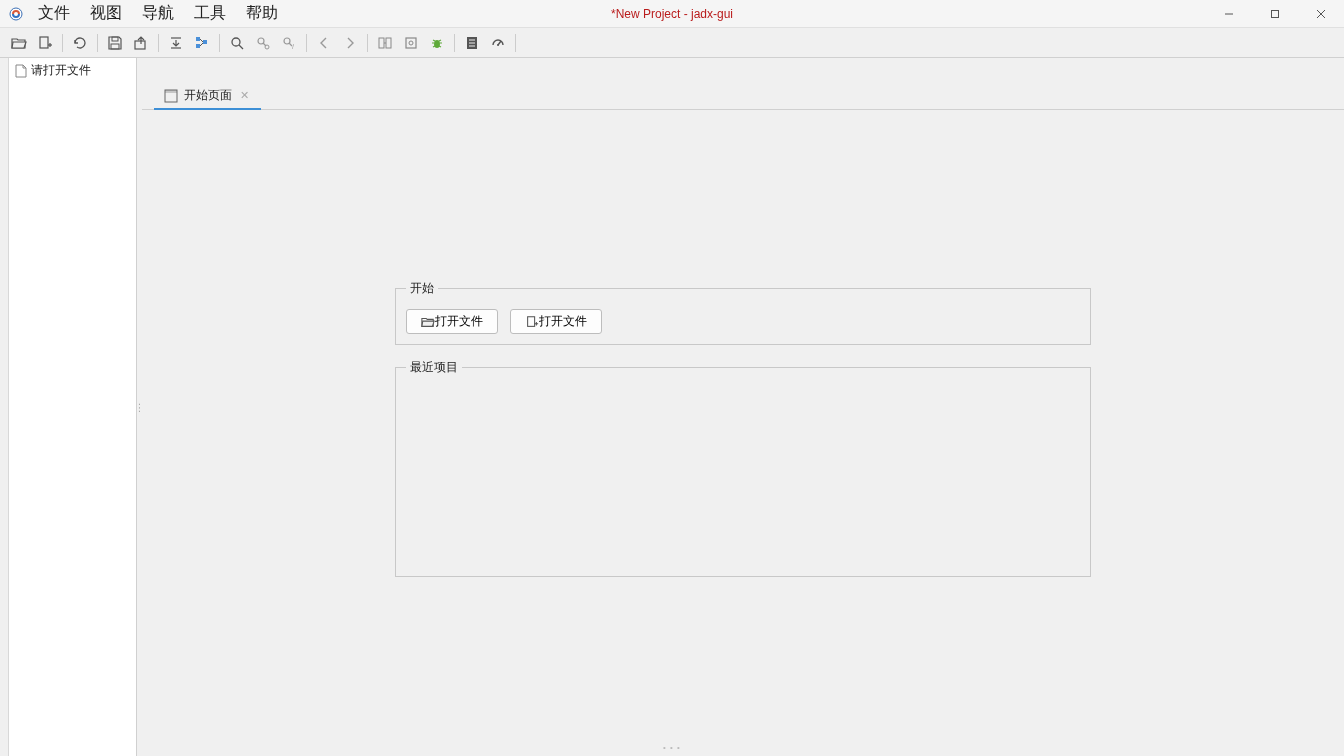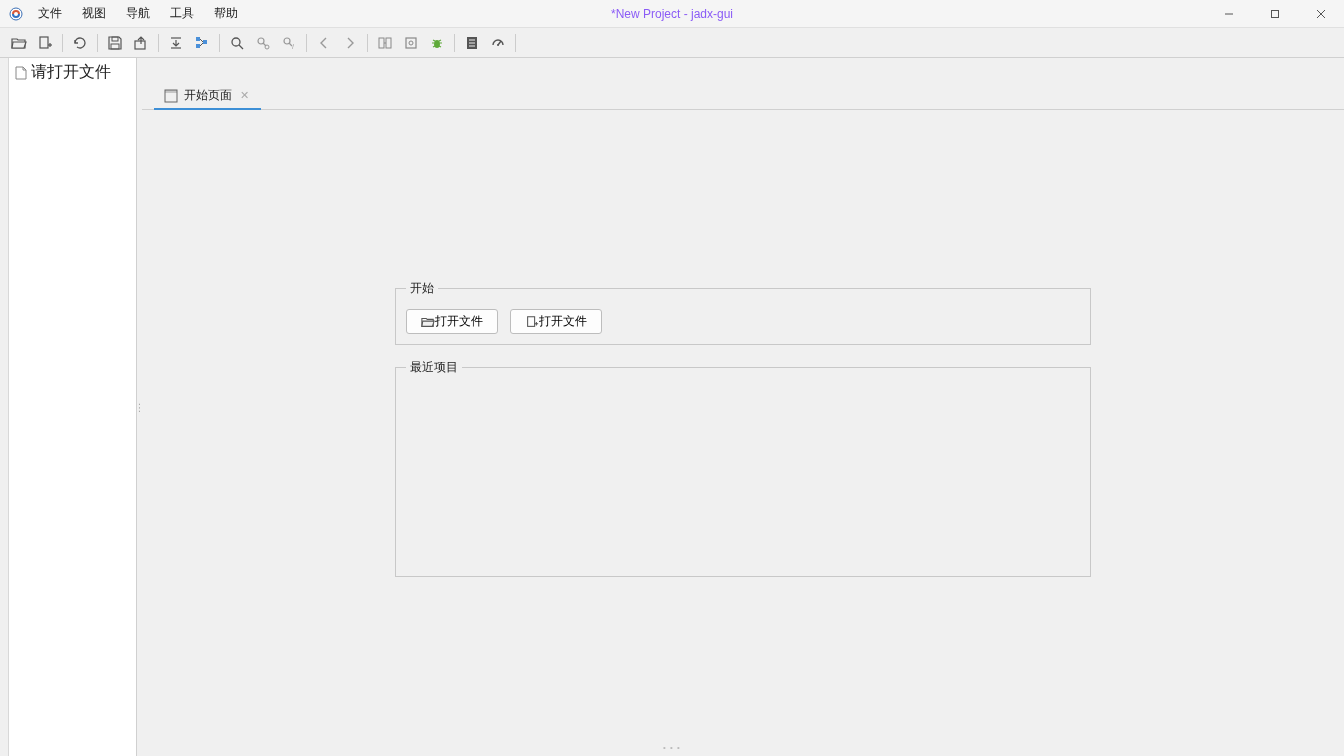--- a/index.html
+++ b/index.html
@@ -34,28 +34,28 @@
 .app-icon {
   width: 16px; height: 16px;
   display: flex; align-items: center; justify-content: center;
 }
 .menu {
   display: flex;
   gap: 0;
 }
 .menu-item {
   padding: 4px 10px;
-  font-size: 12px;
+  font-size: 16px;
   color: #222;
   cursor: pointer;
 }
 .title-center {
   position: absolute;
   left: 50%; transform: translateX(-50%);
-  color: #8b5cf6;
+  color: #b91c1c;
   font-size: 12px;
 }
 .window-controls {
   position: absolute;
   right: 0; top: 0;
   display: flex;
   height: 28px;
 }
 .win-ctrl {
   width: 46px;
@@ -95,21 +95,21 @@
 .sidebar {
   width: 128px;
   background: #fff;
   border-right: 1px solid #d0d0d0;
 }
 .side-item {
   display: flex;
   align-items: center;
   gap: 4px;
   padding: 4px 6px;
-  font-size: 16px;
+  font-size: 12px;
   color: #222;
 }
 .splitter-v {
   width: 5px;
   background: #f0f0f0;
   display: flex; align-items: center; justify-content: center;
   cursor: col-resize;
 }
 .grip-v::before {
   content: "⋮";

